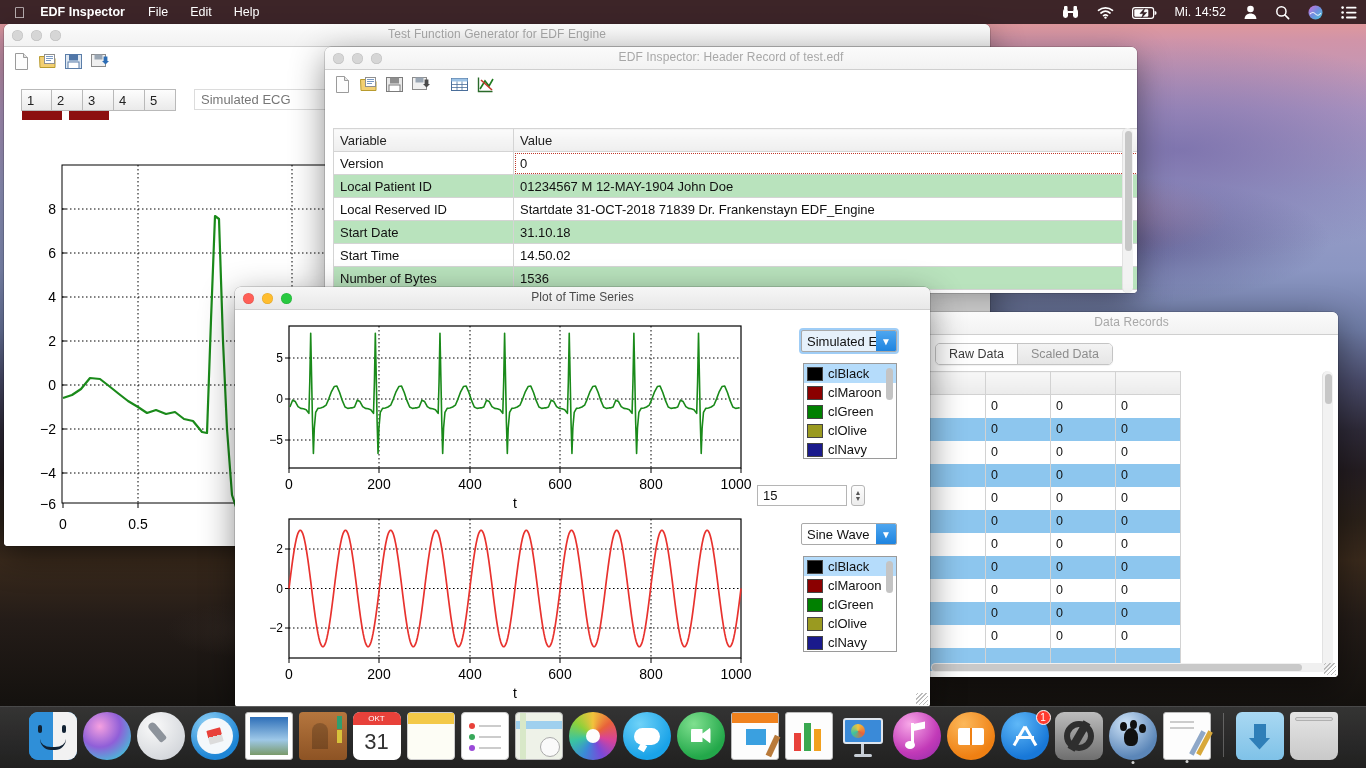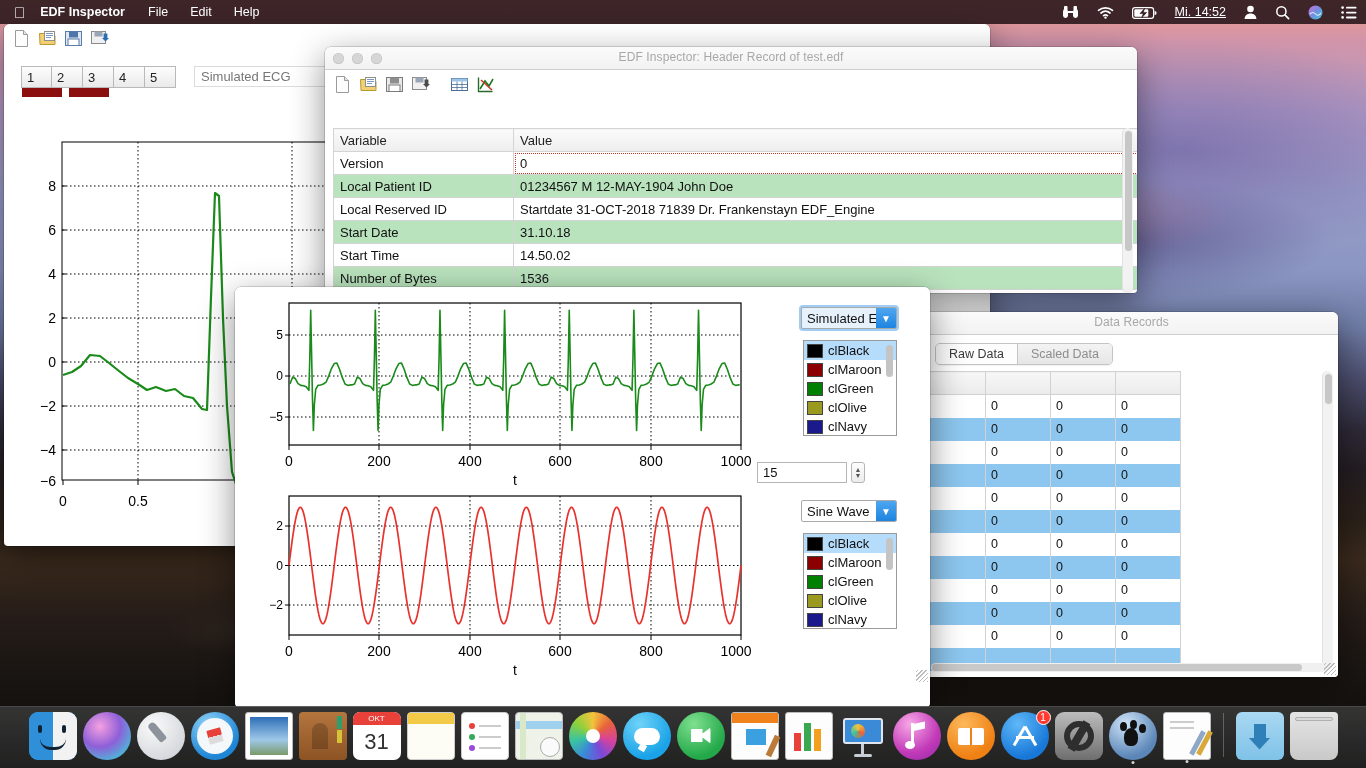--- a/index.html
+++ b/index.html
@@ -35,21 +35,21 @@
   
   #menubar {
     position: absolute; left:0; top:0; width:1366px; height:24px;
     background: rgba(46,26,30,.92);
     display:flex; align-items:center; color:#fff; font-size:12.5px; z-index:500;
   }
   #menubar .apple { padding: 0 13px 0 14px; font-size:15px; line-height:1; }
   #menubar .mi { padding: 0 11px; white-space:nowrap; }
   #menubar .app-title { font-weight:bold; padding:0 12px 0 2px; }
   #menubar .right { margin-left:auto; display:flex; align-items:center; }
-  #menubar .right .mi { padding: 0 9px; text-decoration: underline; }
+  #menubar .right .mi { padding: 0 9px; }
   .mb-ico { display:inline-block; vertical-align:middle; }
 
   
   .win { position:absolute; background:#fff; border-radius:6px 6px 4px 4px;
          box-shadow: 0 10px 34px rgba(0,0,0,.45), 0 0 0 .5px rgba(0,0,0,.28); overflow:hidden; }
   .titlebar { height:23px; position:relative;
       background: linear-gradient(180deg,#f6f6f6,#e8e8e8);
       border-bottom:1px solid #cfcfcf; }
   .titlebar.inactive { background: linear-gradient(180deg,#fbfbfb,#f2f2f2); }
   .tbtitle { position:absolute; left:0; right:0; top:3px; text-align:center;
@@ -238,20 +238,28 @@
             <rect x="5" y="0.8" width="10.5" height="1.8" rx=".9"></rect>
             <rect x="5" y="5.7" width="10.5" height="1.8" rx=".9"></rect>
             <rect x="5" y="10.6" width="10.5" height="1.8" rx=".9"></rect>
           </g>
         </svg>
     </span>
   </span>
 </div>
 
 <div class="win" id="win-gen">
+  <div class="titlebar inactive">
+    <div class="lights">
+        <i></i>
+        <i></i>
+        <i></i>
+      </div>
+    <div class="tbtitle">Test Function Generator for EDF Engine</div>
+  </div>
   <div id="gen-body">
     <div class="tbar">
       <span class="tbicon">
         <svg width="19" height="19" viewBox="0 0 19 19">
             <path d="M3.5 1.5h8l4 4v12h-12z" fill="#fdfdfd" stroke="#9b9b9b"></path>
             <path d="M11.5 1.5v4h4" fill="#e4e4e4" stroke="#9b9b9b"></path>
           </svg>
       </span>
       <span class="tbicon">
         <svg width="19" height="19" viewBox="0 0 19 19">
@@ -554,20 +562,28 @@
       <i style="top:3px; height:30px;"></i>
     </div>
     <div class="hscroll" style="width:396px;">
       <i style="width:370px;"></i>
     </div>
     <div class="grip"></div>
   </div>
 </div>
 
 <div class="win" id="win-plot">
+  <div class="titlebar">
+    <div class="lights on">
+        <i></i>
+        <i></i>
+        <i></i>
+      </div>
+    <div class="tbtitle active">Plot of Time Series</div>
+  </div>
   <div id="plot-body">
 
     <div style="position:absolute; left:10px; top:12px;">
       <svg width="560" height="190" viewBox="0 0 560 190">
         <rect x="44" y="4" width="452" height="142" fill="#fff" stroke="#000" stroke-width="1.2"></rect>
         <g stroke="#000" stroke-width="1" stroke-dasharray="1.5,2.5">
           <line x1="44" y1="36" x2="496" y2="36"></line>
           <line x1="44" y1="77" x2="496" y2="77"></line>
           <line x1="44" y1="118" x2="496" y2="118"></line>
           <line x1="134" y1="4" x2="134" y2="146"></line>

